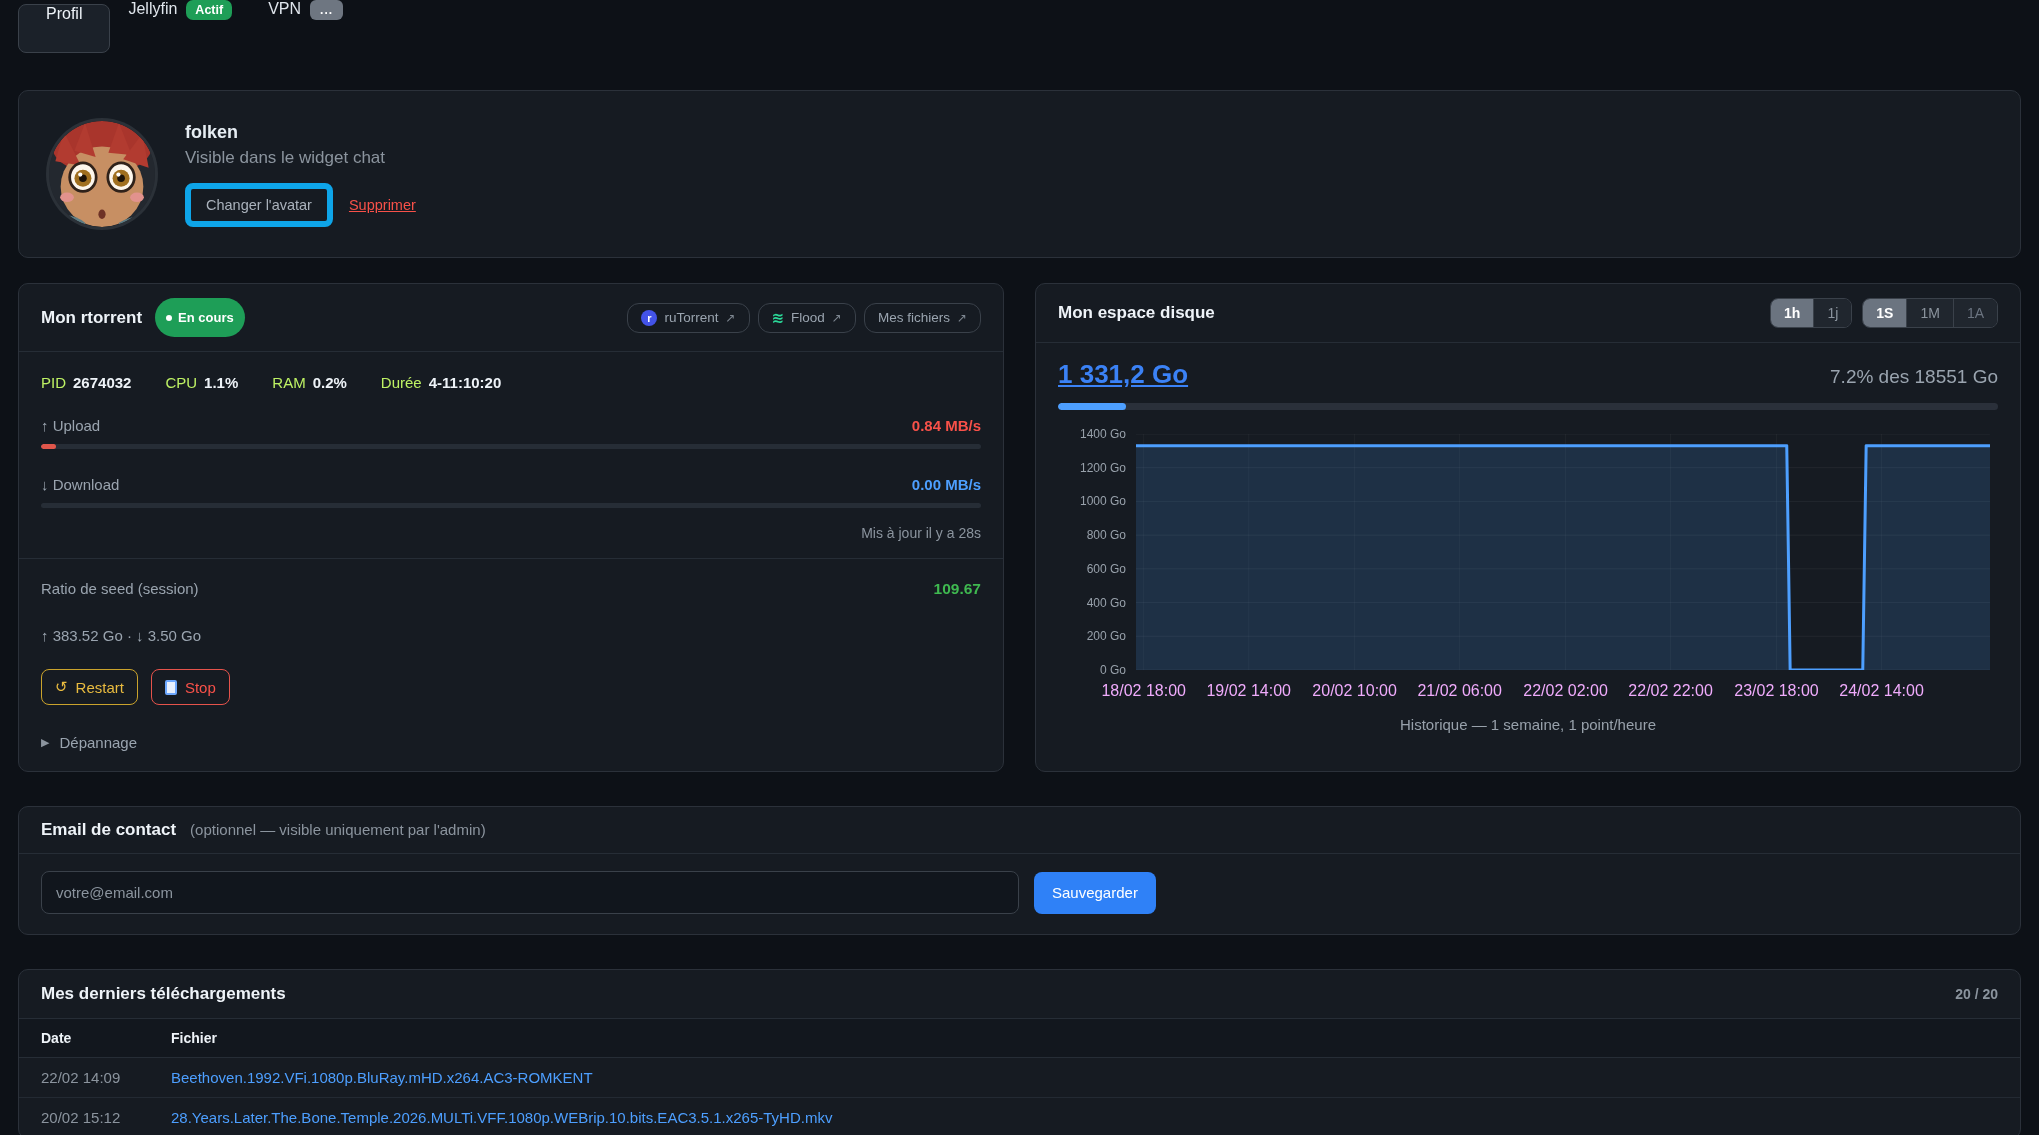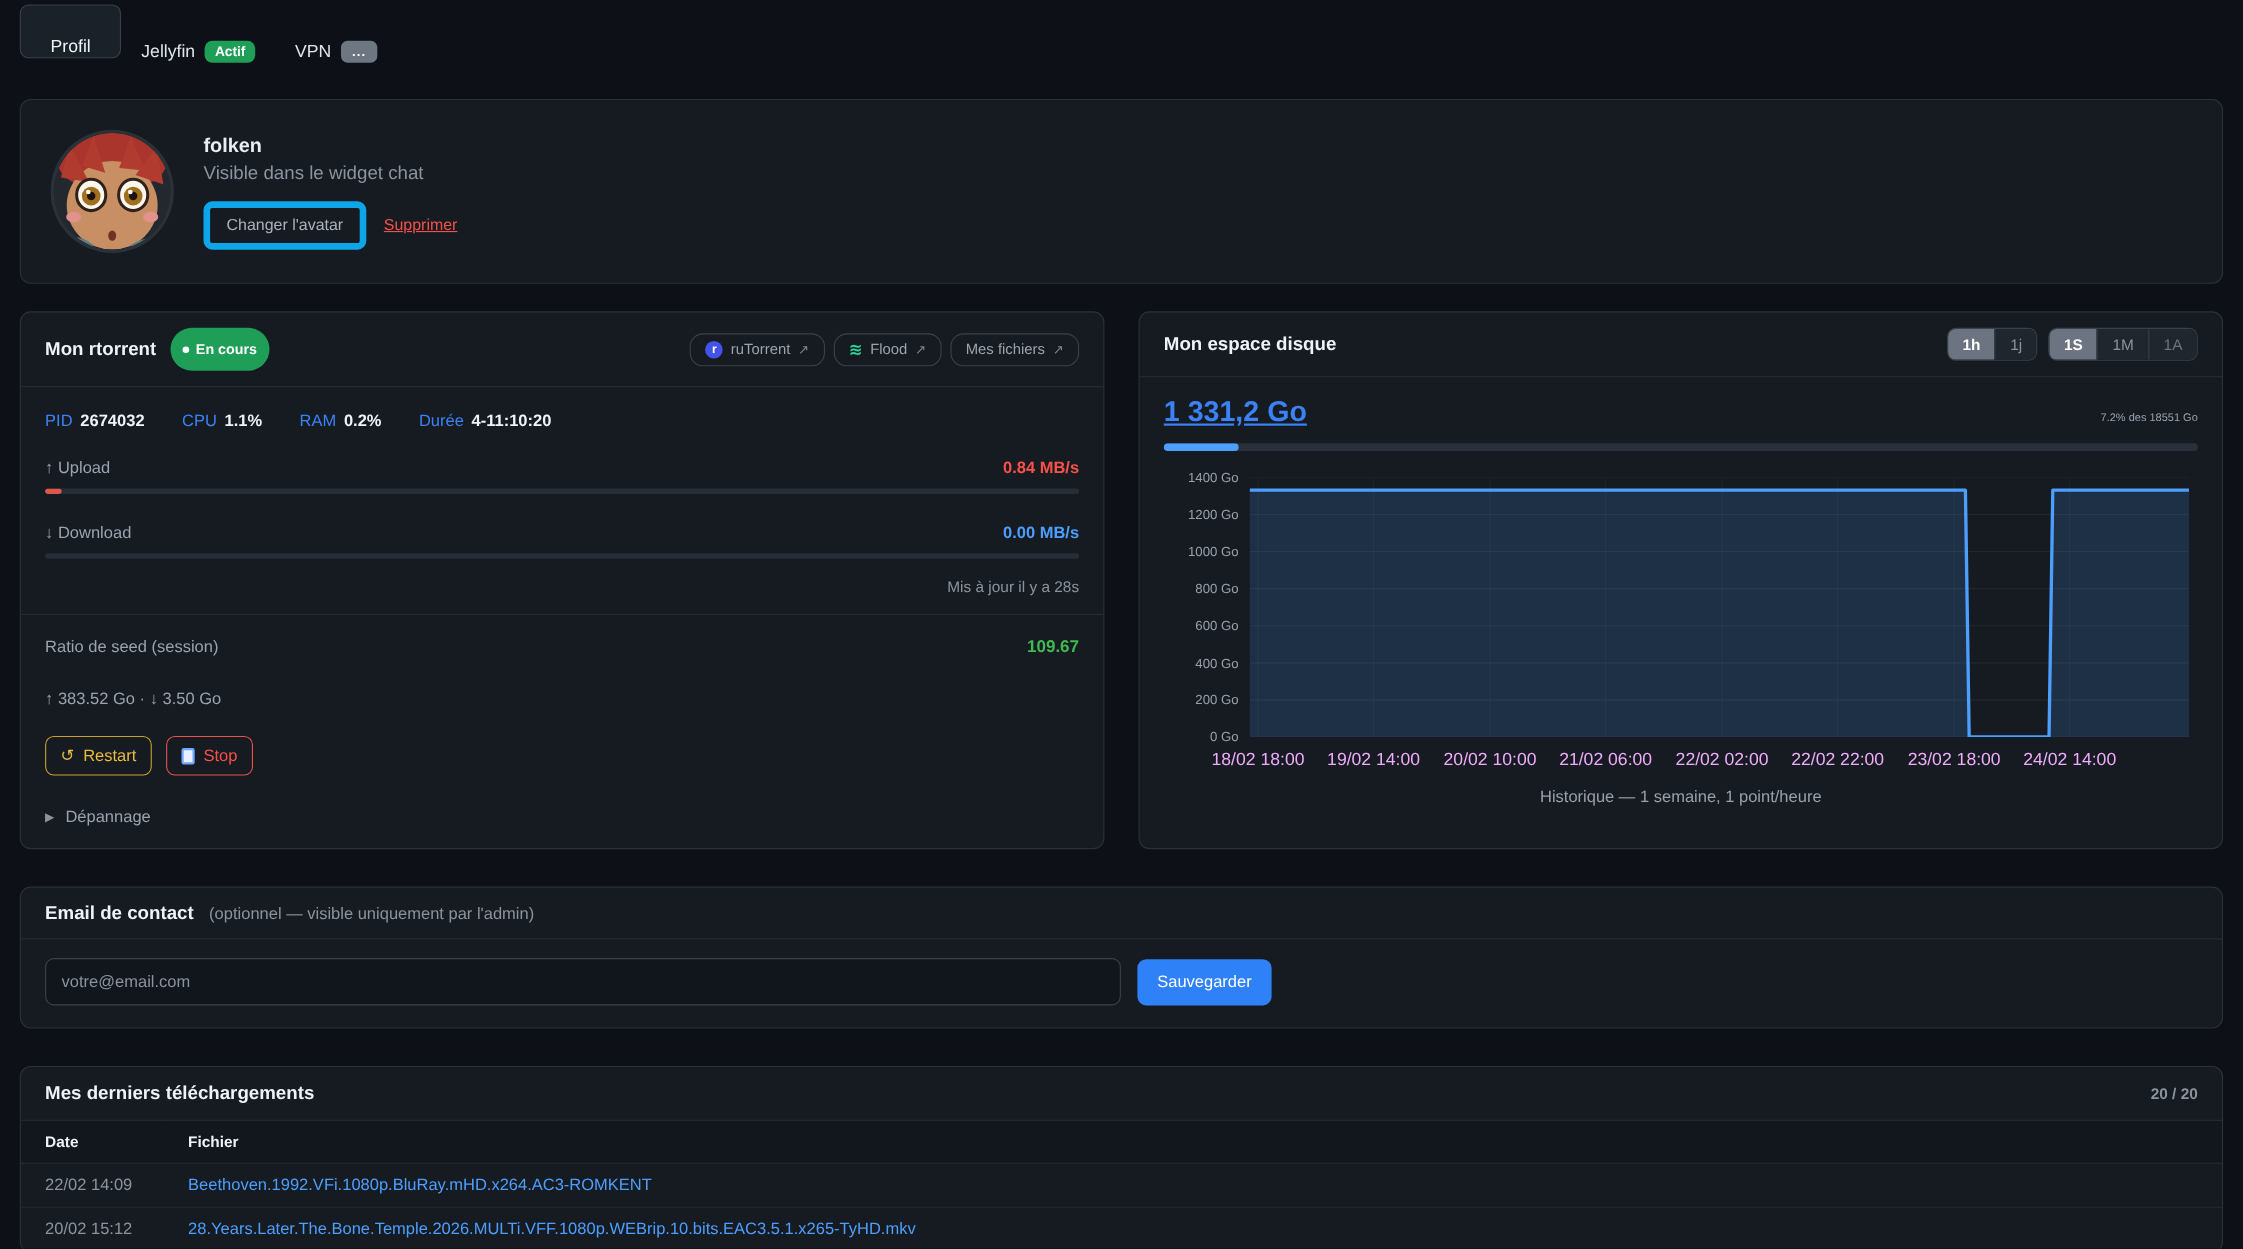--- a/index.html
+++ b/index.html
@@ -7,21 +7,21 @@
   body {
     background:#0d1117;
     color:#e6edf3;
     font-family:"Liberation Sans","DejaVu Sans",sans-serif;
     font-size:15px;
   }
   .page { padding:0 18px; }
 
   
   .tabbar { display:flex; align-items:stretch; height:57px; }
-  .tab { display:flex; align-items:flex-end; gap:9px; padding:0 18px; font-size:16px; color:#dfe5ec; cursor:pointer; }
+  .tab { display:flex; align-items:flex-start; gap:9px; padding:0 18px; font-size:16px; color:#dfe5ec; cursor:pointer; }
   .tab.active { background:#1b2129; border:1px solid #3a414a; border-radius:8px; margin:4px 0; padding:0 27px; color:#eef3f8; }
   .badge-green { background:#1e9e57; color:#fff; font-size:12.5px; font-weight:bold; padding:3px 9px; border-radius:7px; }
   .badge-gray { background:#6e7681; color:#fff; font-size:12px; font-weight:bold; padding:3px 10px; border-radius:6px; letter-spacing:1px; }
 
   
   .card { background:#161b22; border:1px solid #2b313a; border-radius:10px; }
   .card-head { display:flex; align-items:center; justify-content:space-between; padding:14px 22px; border-bottom:1px solid #262d36; }
   .card-title { font-size:17px; font-weight:bold; color:#eef3f8; }
 
   
@@ -41,21 +41,21 @@
   .head-left { display:flex; align-items:center; gap:13px; }
   .status-badge { background:#1e9e57; color:#fff; font-size:13px; font-weight:bold; padding:12px 11px; border-radius:20px; display:inline-flex; align-items:center; gap:6px; }
   .status-badge .dot { width:6px; height:6px; border-radius:50%; background:#fff; display:inline-block; }
   .pill-links { display:flex; gap:8px; }
   .pill-btn { display:inline-flex; align-items:center; gap:7px; border:1px solid #3a414a; background:transparent; color:#9aa4af; font-size:13.5px; padding:5px 13px; border-radius:12px; cursor:pointer; font-family:inherit; }
   .pill-btn .arrow { font-size:12px; color:#7d8690; }
   .ico-rt { width:16px; height:16px; border-radius:50%; background:#4353e8; color:#fff; font-size:11px; font-weight:bold; display:inline-flex; align-items:center; justify-content:center; }
   .ico-flood { color:#2bd999; font-size:15px; font-weight:bold; }
   .rt-body { padding:14px 22px; }
   .stats-line { display:flex; gap:34px; margin:8px 0 26px; font-size:15px; }
-  .stat-label { color:#3b82f6; margin-right:7px; }
+  .stat-label { color:#bef264; margin-right:7px; }
   .stat-value { color:#eef3f8; font-weight:bold; }
   .rate-row { display:flex; justify-content:space-between; align-items:baseline; font-size:15px; }
   .rate-label { color:#9aa4af; }
   .rate-up { color:#f85149; font-weight:bold; }
   .rate-down { color:#4d9fff; font-weight:bold; }
   .bar { height:5px; background:#262d36; border-radius:3px; margin-top:10px; overflow:hidden; }
   .bar-fill-red { height:100%; background:#e0564b; border-radius:3px; }
   .dl-block { margin-top:27px; }
   .updated { text-align:right; color:#8b949e; font-size:14px; margin-top:17px; }
   .rt-divider { border-top:1px solid #262d36; margin:17px -22px; }
@@ -72,21 +72,21 @@
   
   .range-groups { display:flex; gap:10px; }
   .seg-group { display:flex; border:1px solid #3a414a; border-radius:8px; overflow:hidden; }
   .seg { padding:6px 13px; font-size:14px; color:#8b949e; background:#20262e; border-left:1px solid #3a414a; cursor:pointer; font-family:inherit; border-top:none; border-right:none; border-bottom:none; }
   .seg:first-child { border-left:none; }
   .seg.active { background:#6b7480; color:#fff; font-weight:bold; }
   .seg.dim { color:#6b7480; }
   .disk-body { padding:16px 22px 10px; }
   .usage-row { display:flex; justify-content:space-between; align-items:baseline; }
   .usage-big { color:#3b82f6; font-size:26px; font-weight:bold;text-decoration:underline; }
-  .usage-detail { color:#9aa4af; font-size:10px; }
+  .usage-detail { color:#9aa4af; font-size:19px; }
   .disk-bar { height:7px; background:#2a303a; border-radius:4px; margin-top:13px; overflow:hidden; }
   .disk-fill { height:100%; background:#4d9fff; border-radius:4px; }
   .chart { position:relative; height:292px; margin-top:12px; }
   .plot { position:absolute; left:78px; right:8px; top:12px; bottom:44px; }
   .plot svg { width:100%; height:100%; display:block; }
   .yaxis { position:absolute; left:0; width:68px; top:12px; bottom:44px; }
   .ytick { position:absolute; right:0; transform:translateY(-50%); color:#98a1ab; font-size:12px; white-space:nowrap; }
   .xaxis { position:absolute; left:78px; right:8px; bottom:16px; height:16px; }
   .xtick { position:absolute; transform:translateX(-50%); color:#f0abfc; font-size:16px; white-space:nowrap; }
   .chart-caption { text-align:center; color:#98a1ab; font-size:15px; margin-top:2px; }

